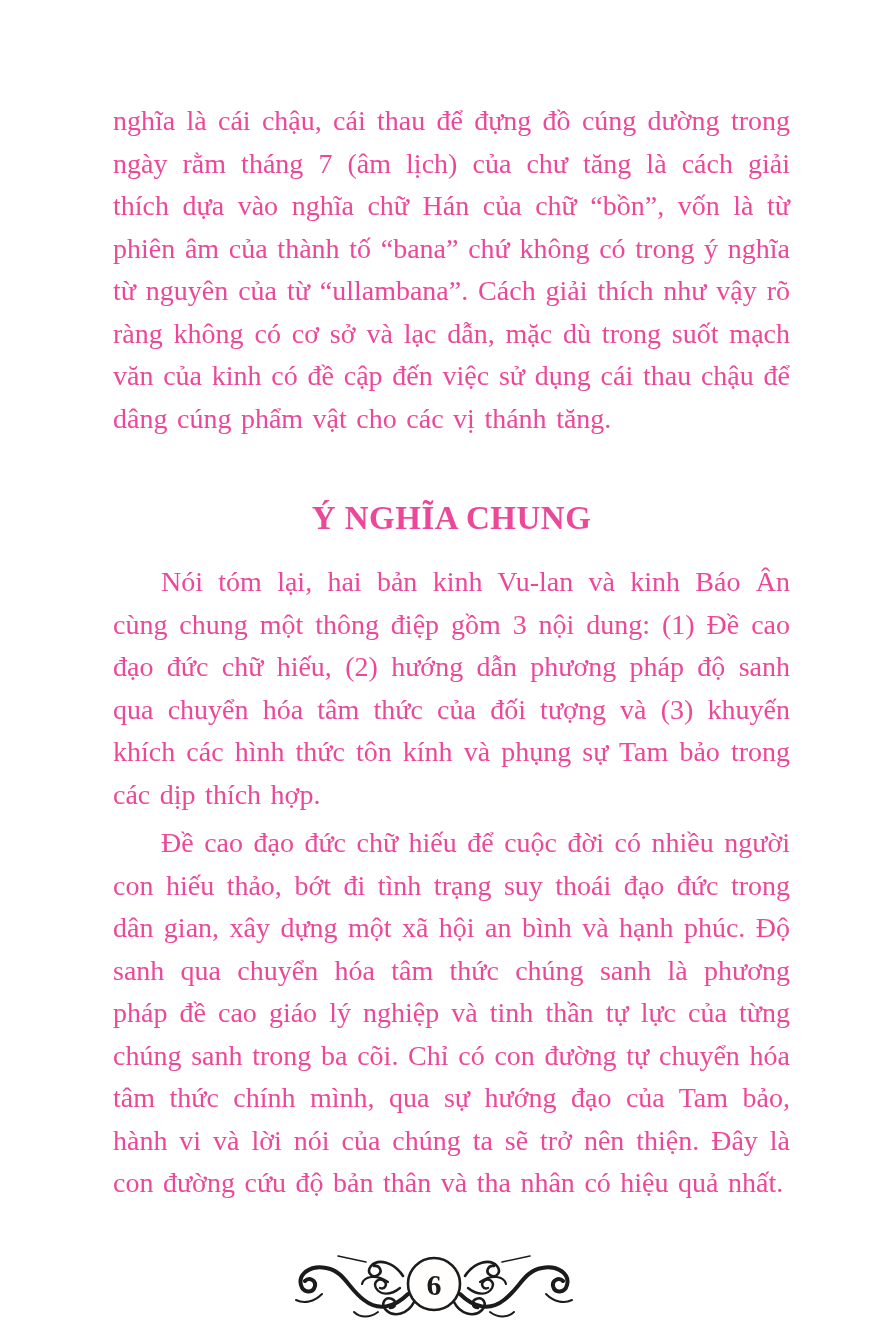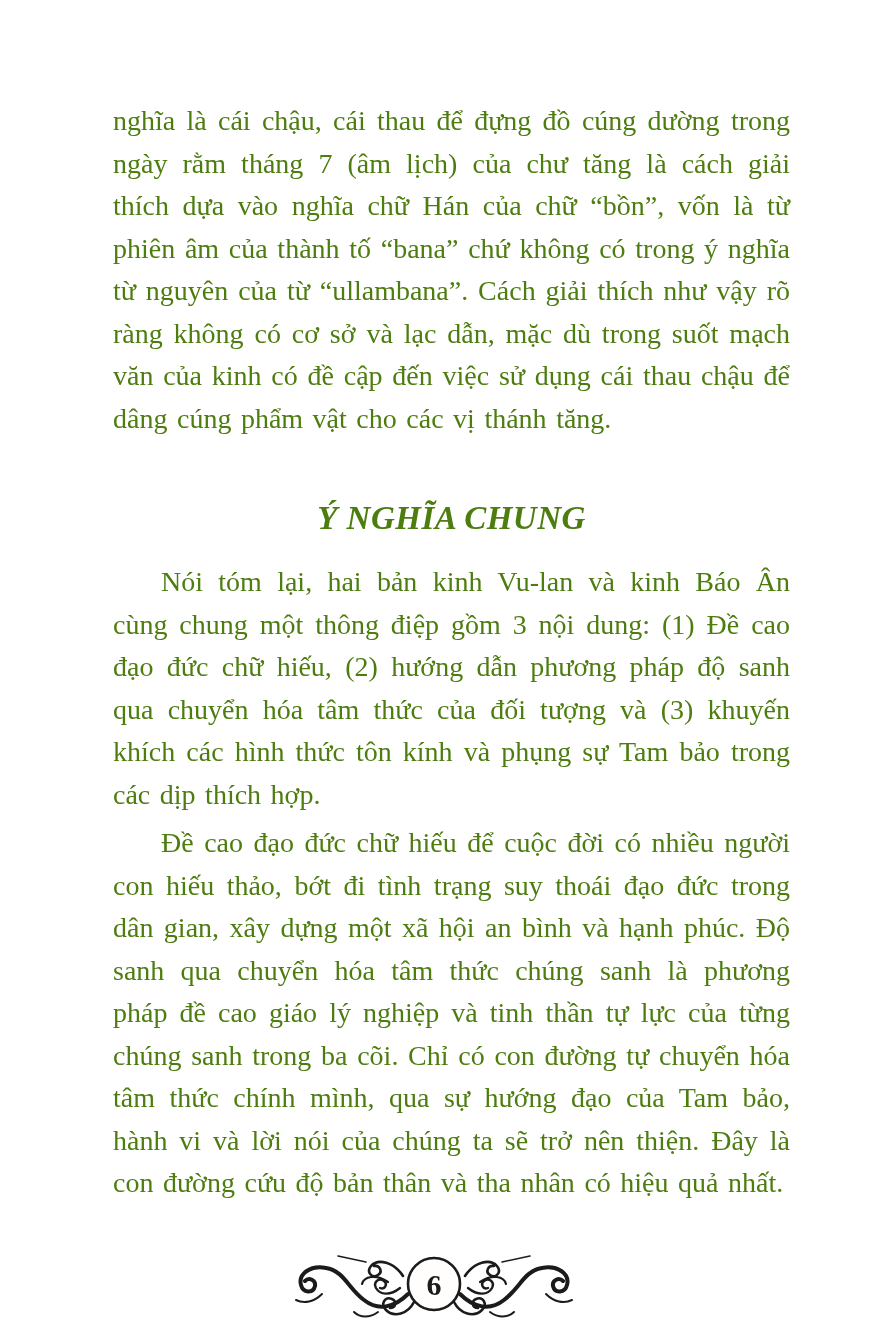--- a/index.html
+++ b/index.html
@@ -8,40 +8,39 @@
     height: 1334px;
     background: #ffffff;
     overflow: hidden;
   }
   .page {
     box-sizing: border-box;
     width: 884px;
     height: 1334px;
     padding: 100px 94px 0 113px;
     font-family: "Liberation Serif", "DejaVu Serif", serif;
-    color: #4d7c0f;
+    color: #ec4899;
     background: #ffffff;
   }
   .para {
     font-size: 28px;
     line-height: 42.5px;
     text-align: justify;
     margin: 0;
     word-spacing: 0.09em;
   }
   .para.indent { text-indent: 48px; }
   .heading {
     font-family: "Liberation Serif", "DejaVu Serif", serif;
     font-size: 33px;
     font-weight: 700;
     text-align: center;
     letter-spacing: 0.5px;
     margin: 56px 0 21px 0;
     line-height: 44px;
-    font-style: italic;
   }
   #para2 { margin-bottom: 6px; }
   .footer {
     margin-top: 33px;
     display: flex;
     justify-content: center;
   }
   .flourish { display: block; }
   .flourish .page-num-text {
     font-family: "Liberation Serif", "DejaVu Serif", serif;

